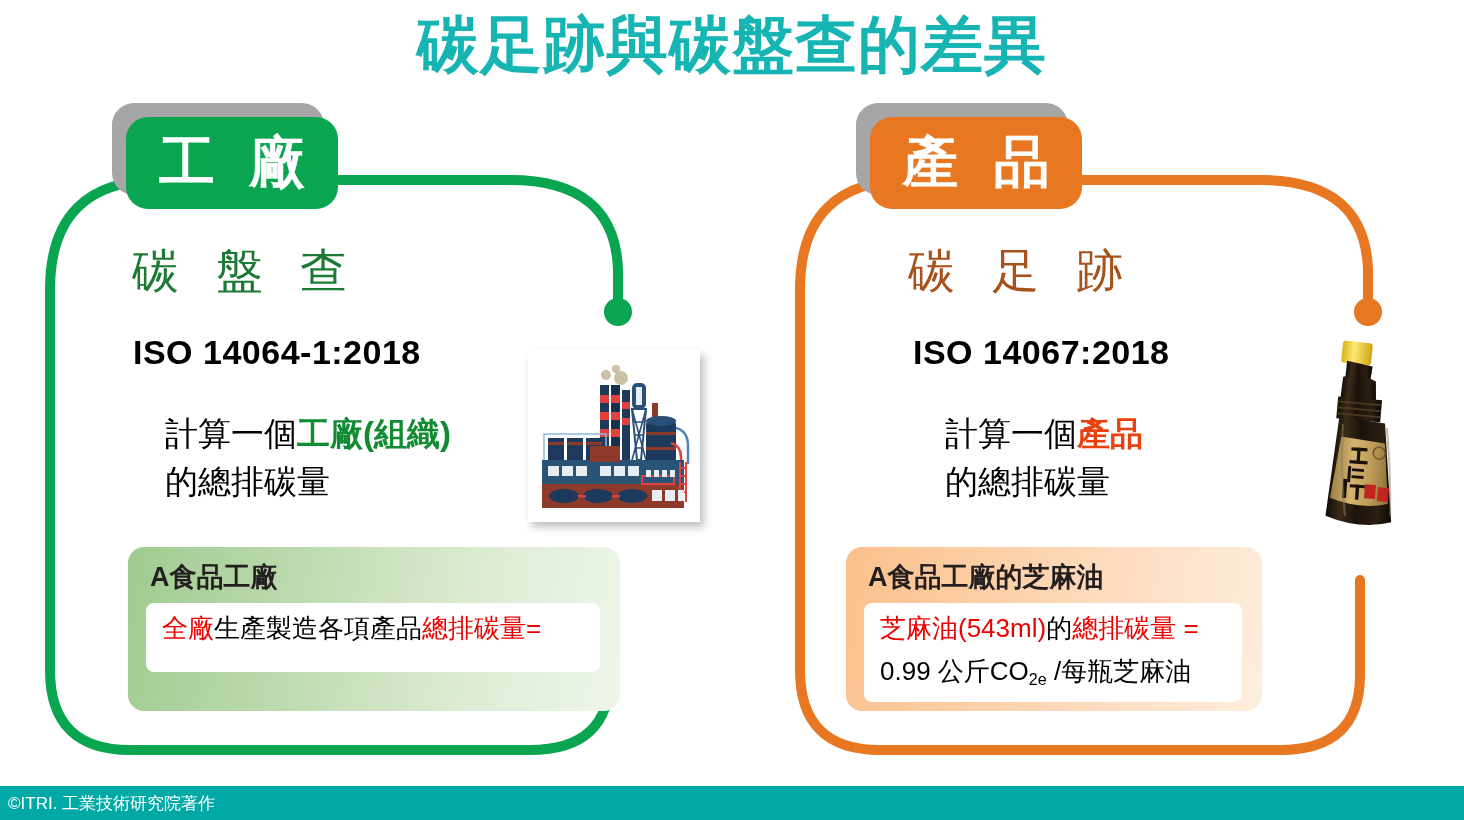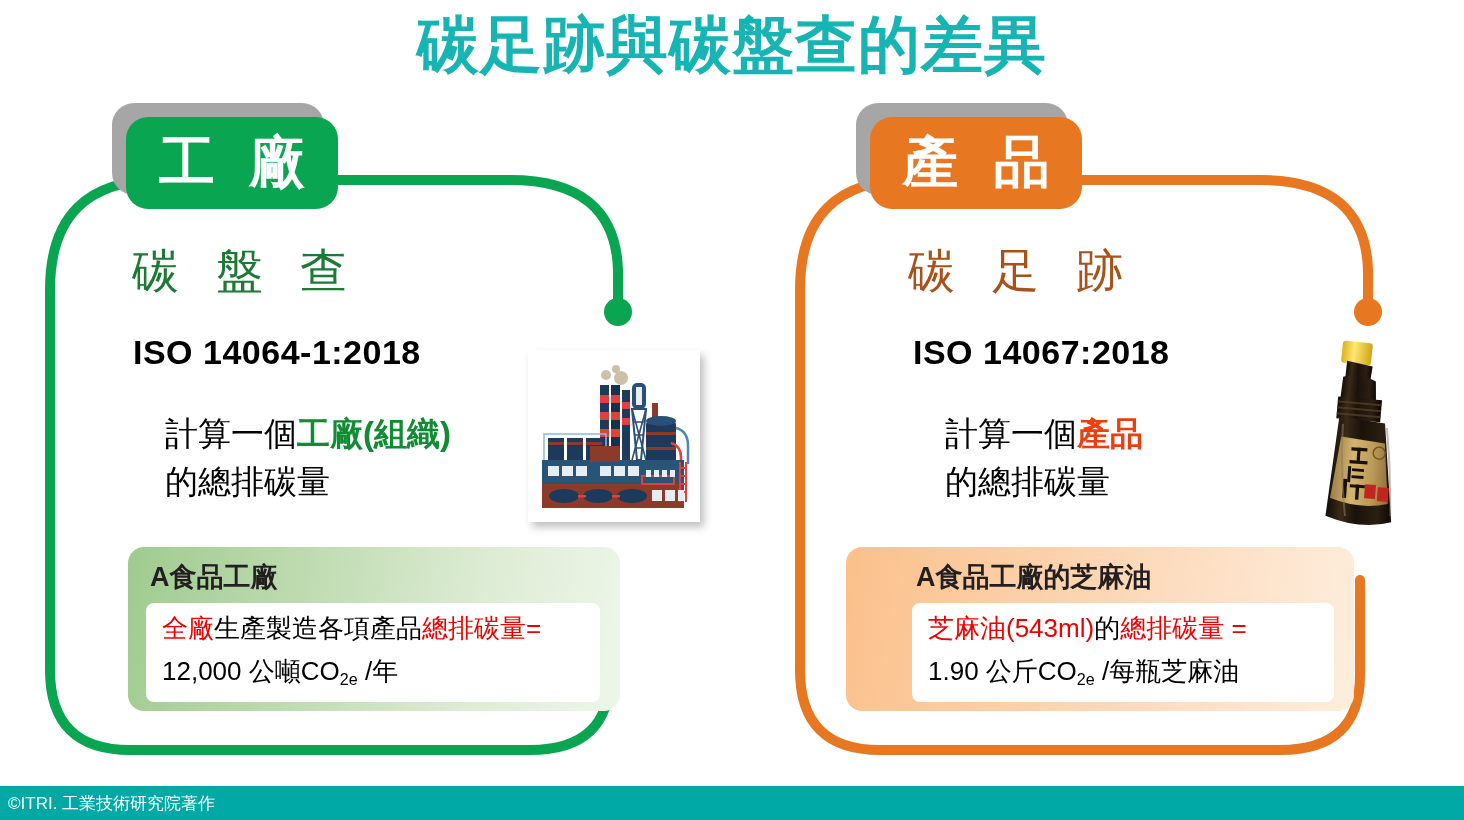--- a/index.html
+++ b/index.html
@@ -241,23 +241,20 @@
         <rect x="150" y="140" width="6" height="11"></rect>
       </g>
     </svg>
   </div>
 
   <div class="example example-green" style="left:96px;top:547px;width:492px;height:164px;margin-left:32px;">
     <div class="example-title">A食品工廠</div>
     <div class="white-card">
       <div class="card-line l1">
         <span class="red">全廠</span><span>生產製造各項產品</span><span class="red">總排碳量</span><span class="red">=</span>
-      </div>
-      <div class="card-line">
-        <span>12,000</span>&nbsp;<span>公噸CO</span><span class="sub">2e</span>&nbsp;<span>/年</span>
       </div>
     </div>
   </div>
 
   <svg class="frame-svg" style="left:780px;top:150px;width:620px;height:620px;" viewBox="0 0 620 620">
     <path d="M 260 30 L 130 30 Q 20 30 20 140 L 20 520 Q 20 600 100 600
              L 500 600 Q 580 600 580 525 L 580 430" fill="none" stroke="#e87722" stroke-width="10" stroke-linecap="round"></path>
     <path d="M 295 30 L 480 30 Q 585 30 588 120 L 588 152" fill="none" stroke="#e87722" stroke-width="10" stroke-linecap="round"></path>
     <circle cx="588" cy="162" r="14" fill="#e87722"></circle>
   </svg>
@@ -333,28 +330,28 @@
       <circle cx="82" cy="116" r="6" fill="none" stroke="#6b5226" stroke-width="1.4" transform="rotate(4 66 134)"></circle>
 
       <rect x="70" y="148" width="11" height="14" fill="#c0251e" transform="rotate(4 66 134)"></rect>
       <rect x="83" y="150" width="11" height="14" fill="#c0251e" transform="rotate(4 66 134)"></rect>
 
       <path d="M47 88 q-3 46 2 92" stroke="#8c7a5e" stroke-width="2" fill="none" opacity="0.55"></path>
       <path d="M91 92 q4 44 3 88" stroke="#7a6750" stroke-width="2" fill="none" opacity="0.45"></path>
     </svg>
   </div>
 
-  <div class="example example-orange" style="left:846px;top:547px;width:508px;height:164px;padding-left:48px;">
+  <div class="example example-orange" style="left:846px;top:547px;width:416px;height:164px;">
     <div class="example-title">A食品工廠的芝麻油</div>
     <div class="white-card">
       <div class="card-line l1">
         <span class="red">芝麻油(543ml)</span><span>的</span><span class="red">總排碳量</span>&nbsp;<span class="red">=</span>
       </div>
       <div class="card-line">
-        <span>1.90</span>&nbsp;<span>公斤CO</span><span class="sub">2e</span>&nbsp;<span>/每瓶芝麻油</span>
+        <span>0.99</span>&nbsp;<span>公斤CO</span><span class="sub">2e</span>&nbsp;<span>/每瓶芝麻油</span>
       </div>
     </div>
   </div>
 
   <div class="footer">
     <span>©ITRI. 工業技術研究院著作</span>
   </div>
 
 </div>
 

